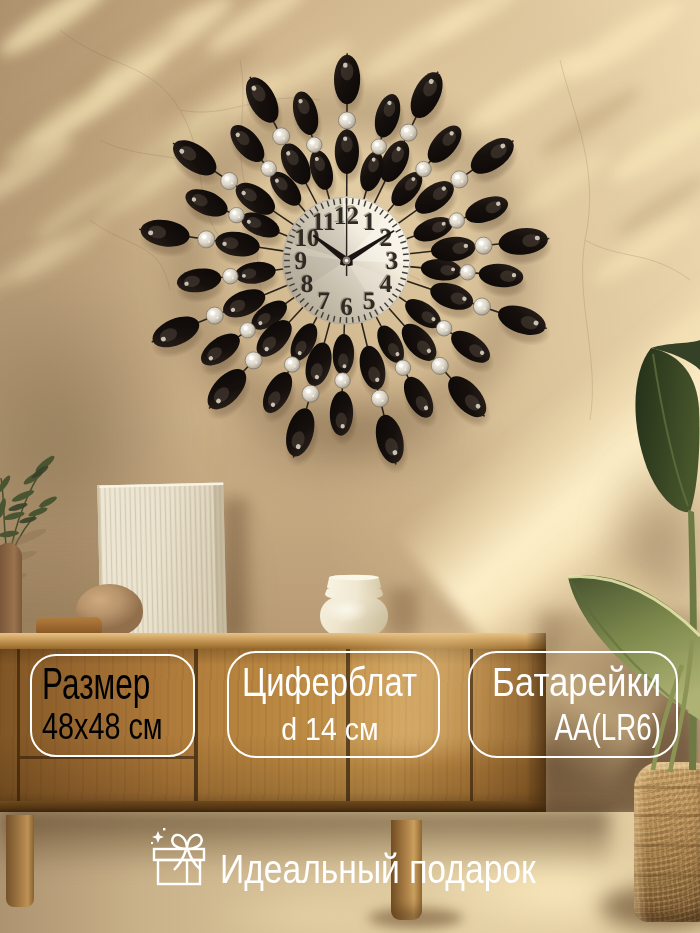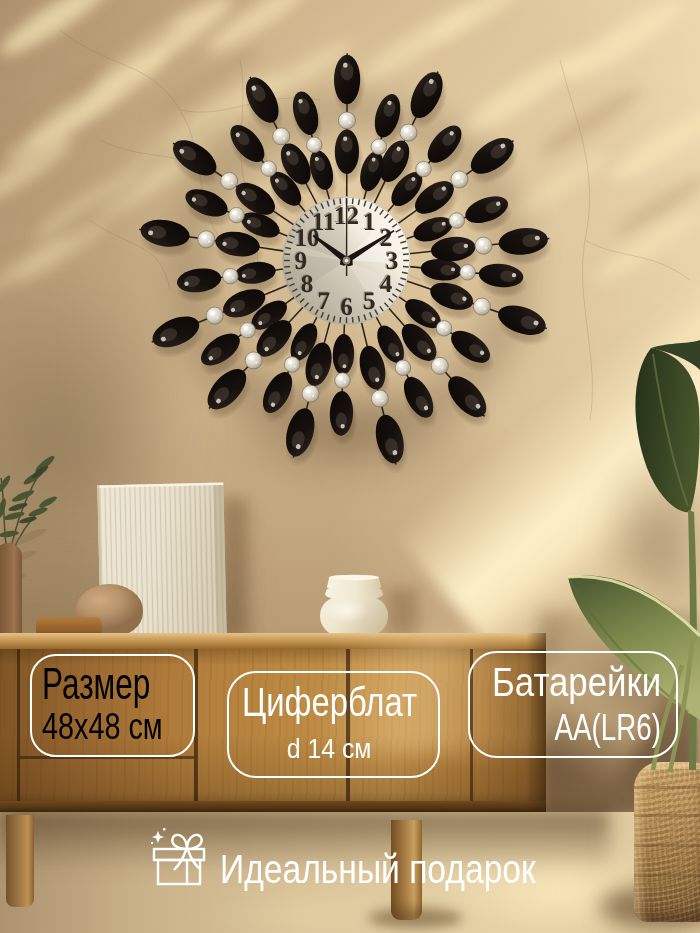--- a/index.html
+++ b/index.html
@@ -1039,23 +1039,23 @@
     <path d="M133,470 C140,430 152,395 162,365"></path>
     <path d="M150,472 C156,440 166,410 172,340"></path>
   </g>
 </svg>
 
 <div class="abs" style="left:30px;top:654px;width:165px;height:103px;border:2.4px solid #ffffff;border-radius:26px;box-sizing:border-box;color:#000000;">
   <div style="position:absolute;left:9.5px;top:4.5px;font-size:45px;line-height:45px;transform:scaleX(0.70);transform-origin:left;white-space:nowrap;">Размер</div>
   <div style="position:absolute;left:9.5px;top:52.5px;font-size:36px;line-height:36px;transform:scaleX(0.80);transform-origin:left;white-space:nowrap;">48х48 см</div>
 </div>
 
-<div class="abs" style="left:227px;top:651px;width:213px;height:107px;border:2.4px solid #ffffff;border-radius:29px;box-sizing:border-box;color:#fff;margin-top:20px;">
+<div class="abs" style="left:227px;top:651px;width:213px;height:107px;border:2.4px solid #ffffff;border-radius:29px;box-sizing:border-box;color:#fff;">
   <div style="position:absolute;left:-84px;right:-76px;top:8.5px;text-align:center;font-size:41px;line-height:41px;"><span style="display:inline-block;transform:scaleX(0.80);transform-origin:center;white-space:nowrap;">Циферблат</span></div>
-  <div style="position:absolute;left:-84px;right:-76px;top:61px;text-align:center;font-size:27px;line-height:31px;"><span style="display:inline-block;transform:scaleX(0.92);transform-origin:center;white-space:nowrap;">d 14 см</span></div>
+  <div style="position:absolute;left:-84px;right:-76px;top:61px;text-align:center;font-size:31px;line-height:31px;"><span style="display:inline-block;transform:scaleX(0.92);transform-origin:center;white-space:nowrap;">d 14 см</span></div>
 </div>
 
 <div class="abs" style="left:468px;top:651px;width:210px;height:107px;border:2.4px solid #ffffff;border-radius:29px;box-sizing:border-box;color:#fff;">
   <div style="position:absolute;right:15px;top:8.5px;font-size:41px;line-height:41px;transform:scaleX(0.85);transform-origin:right;white-space:nowrap;">Батарейки</div>
   <div style="position:absolute;right:15px;top:56px;font-size:37px;line-height:37px;transform:scaleX(0.75);transform-origin:right;white-space:nowrap;">АА(LR6)</div>
 </div>
 
 <svg class="abs" style="left:140px;top:822px" width="76" height="76" viewBox="0 0 76 76">
   <g stroke="#ffffff" stroke-width="2.4" fill="none">
     <rect x="14" y="27" width="50" height="11"></rect>

